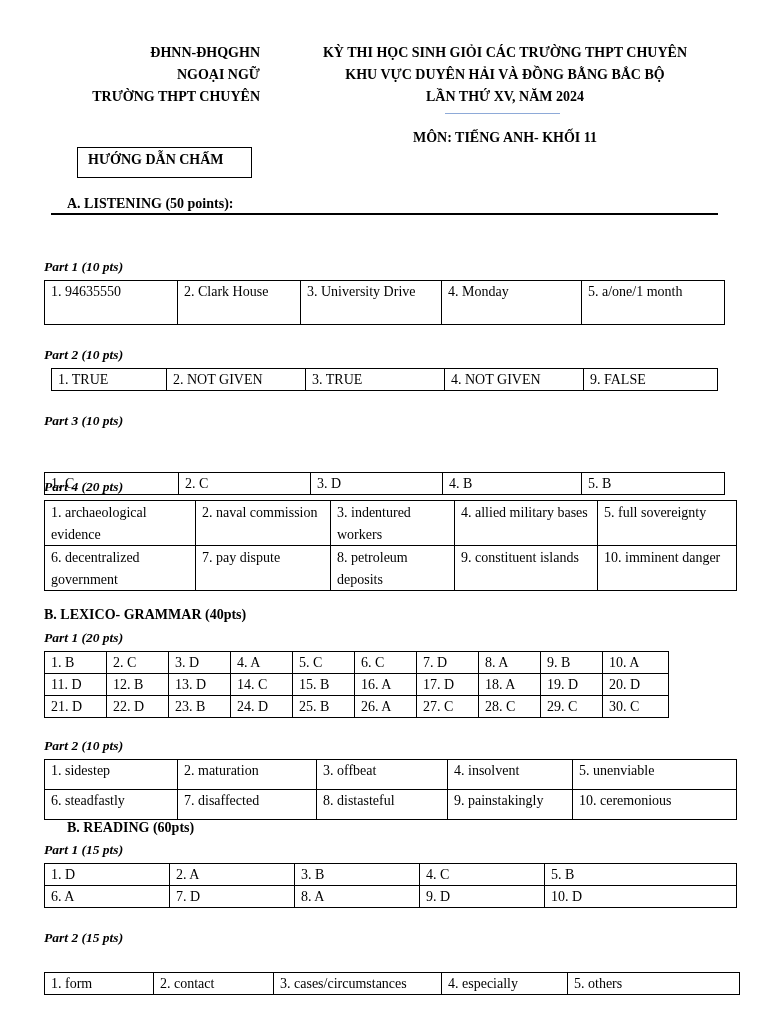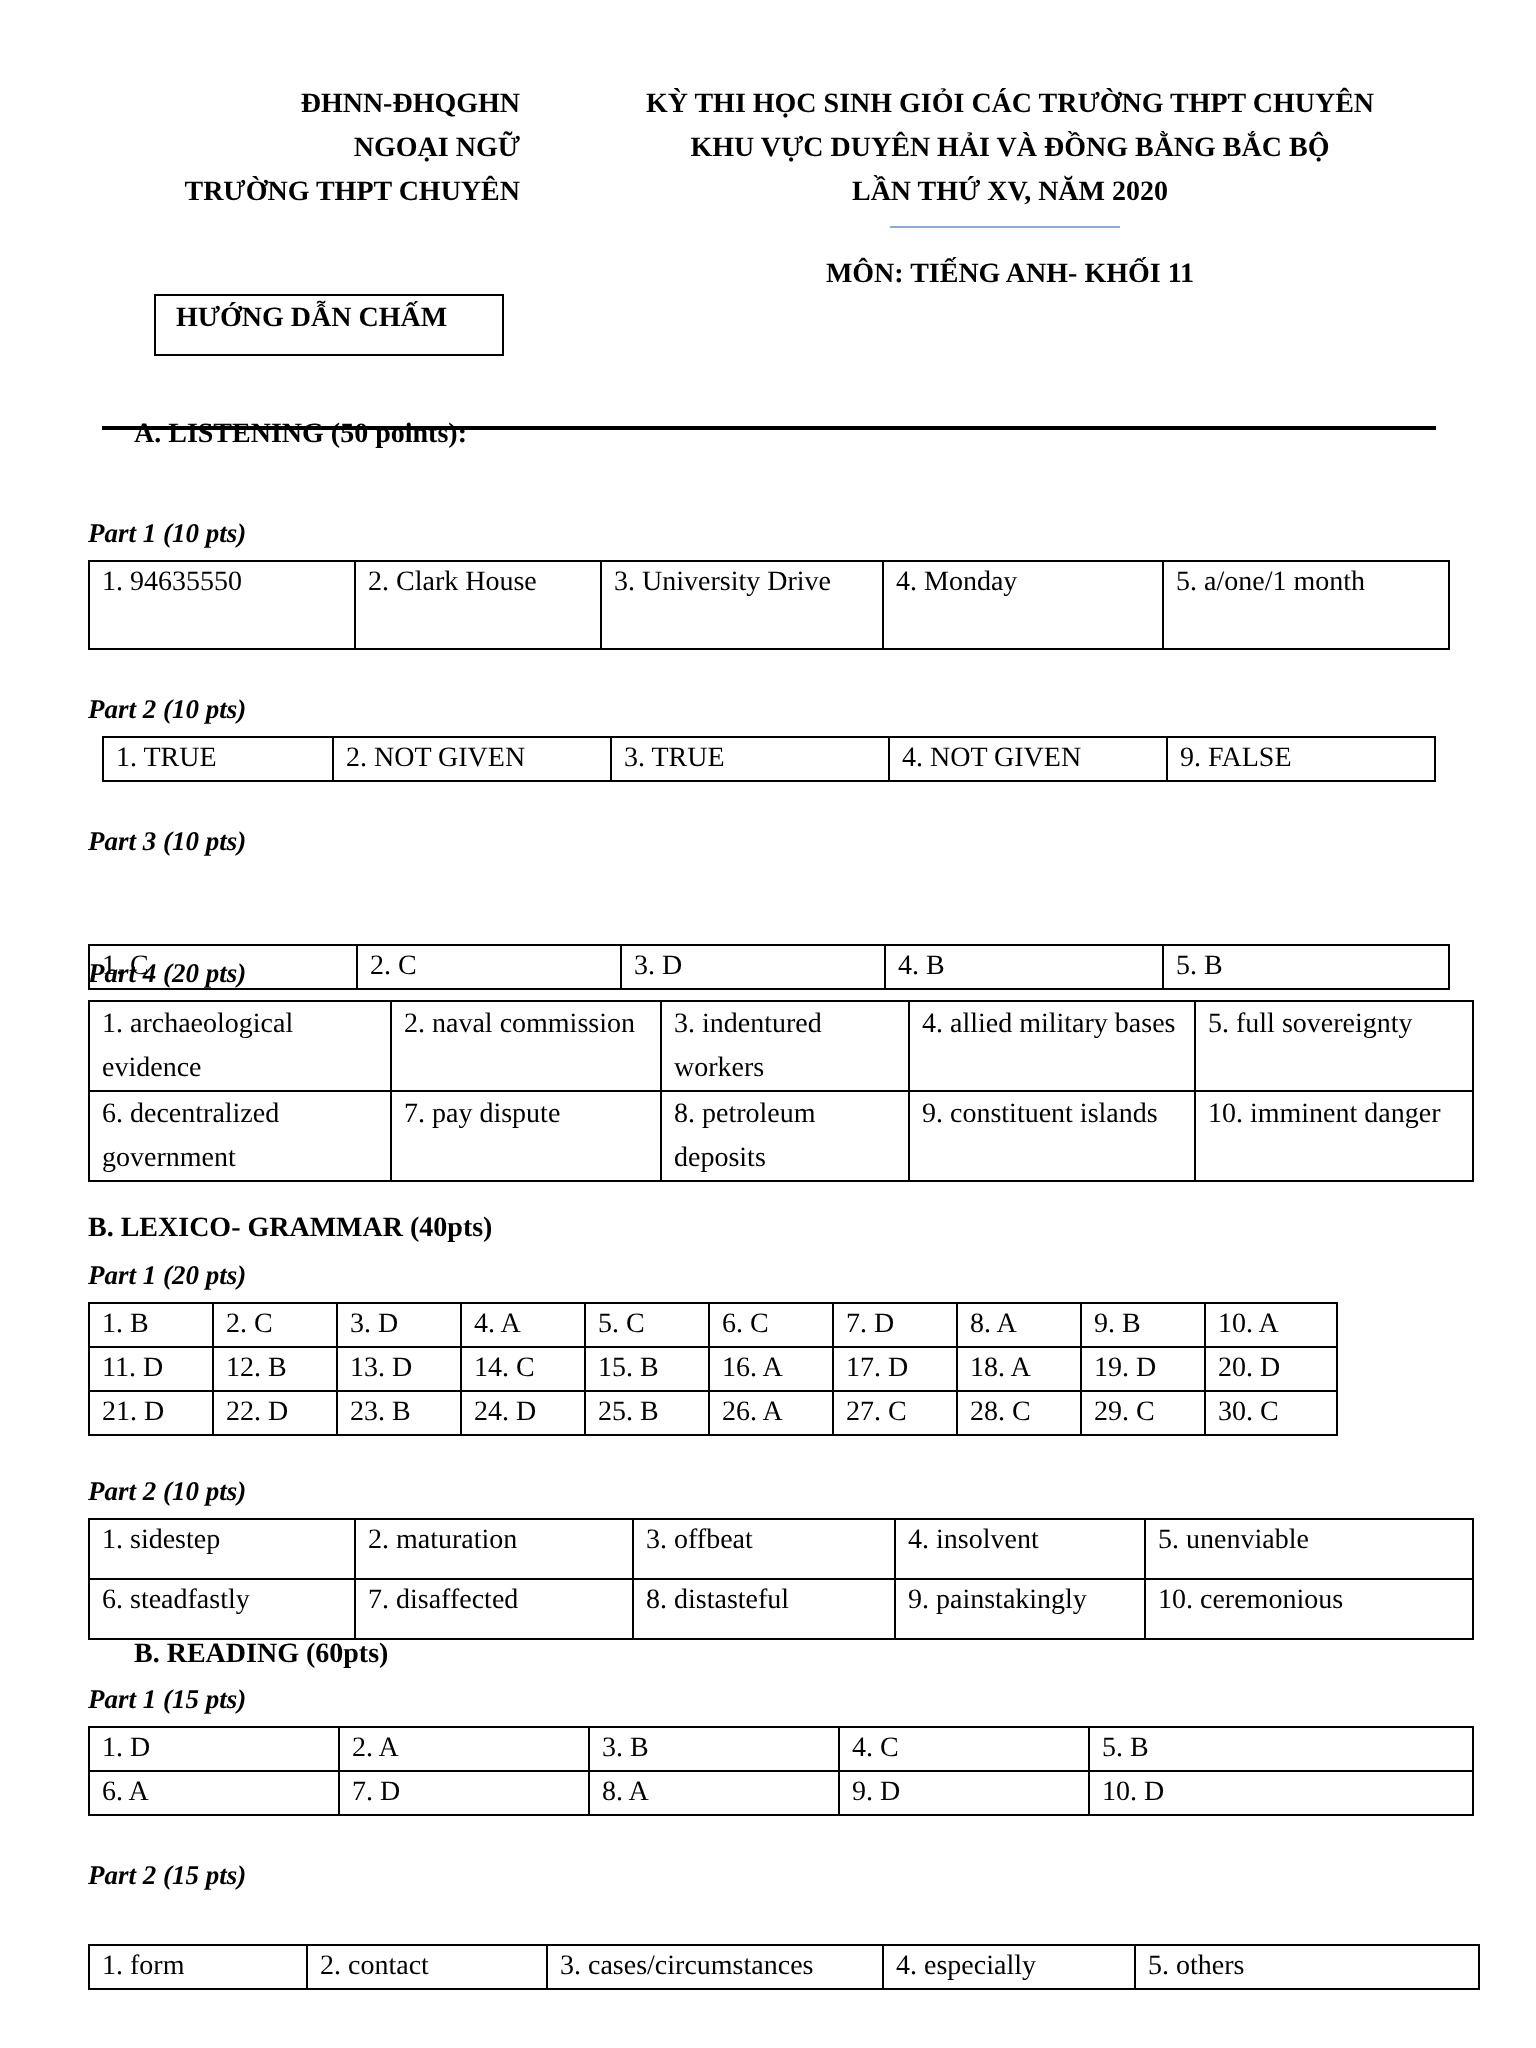--- a/index.html
+++ b/index.html
@@ -48,28 +48,28 @@
 <body>
 
 <div class="abs hdr-left">
   <div>ĐHNN-ĐHQGHN</div>
   <div>NGOẠI NGỮ</div>
   <div>TRƯỜNG THPT CHUYÊN</div>
 </div>
 <div class="abs hdr-right">
   <div>KỲ THI  HỌC SINH GIỎI CÁC TRƯỜNG THPT CHUYÊN</div>
   <div>KHU VỰC DUYÊN HẢI VÀ ĐỒNG BẰNG BẮC BỘ</div>
-  <div>LẦN THỨ XV, NĂM  2020</div>
+  <div>LẦN THỨ XV, NĂM  2024</div>
 </div>
 <div class="abs blue-rule"></div>
 <div class="abs subject">MÔN: TIẾNG ANH- KHỐI 11</div>
 <div class="abs guide-box">HƯỚNG DẪN CHẤM</div>
 <div class="abs main-rule"></div>
 
-<div class="abs section-title" style="left:67px; top:210px;">A.  LISTENING (50 points):</div>
+<div class="abs section-title" style="left:67px; top:196px;">A.  LISTENING (50 points):</div>
 
 <div class="abs part-title" style="left:44px; top:259px;">Part 1 (10 pts)</div>
 <table class="ans" style="left:44px; top:280px; width:680px; height:45px;">
   <colgroup>
       <col style="width:133px">
       <col style="width:123px">
       <col style="width:141px">
       <col style="width:140px">
       <col style="width:143px">
     </colgroup>

